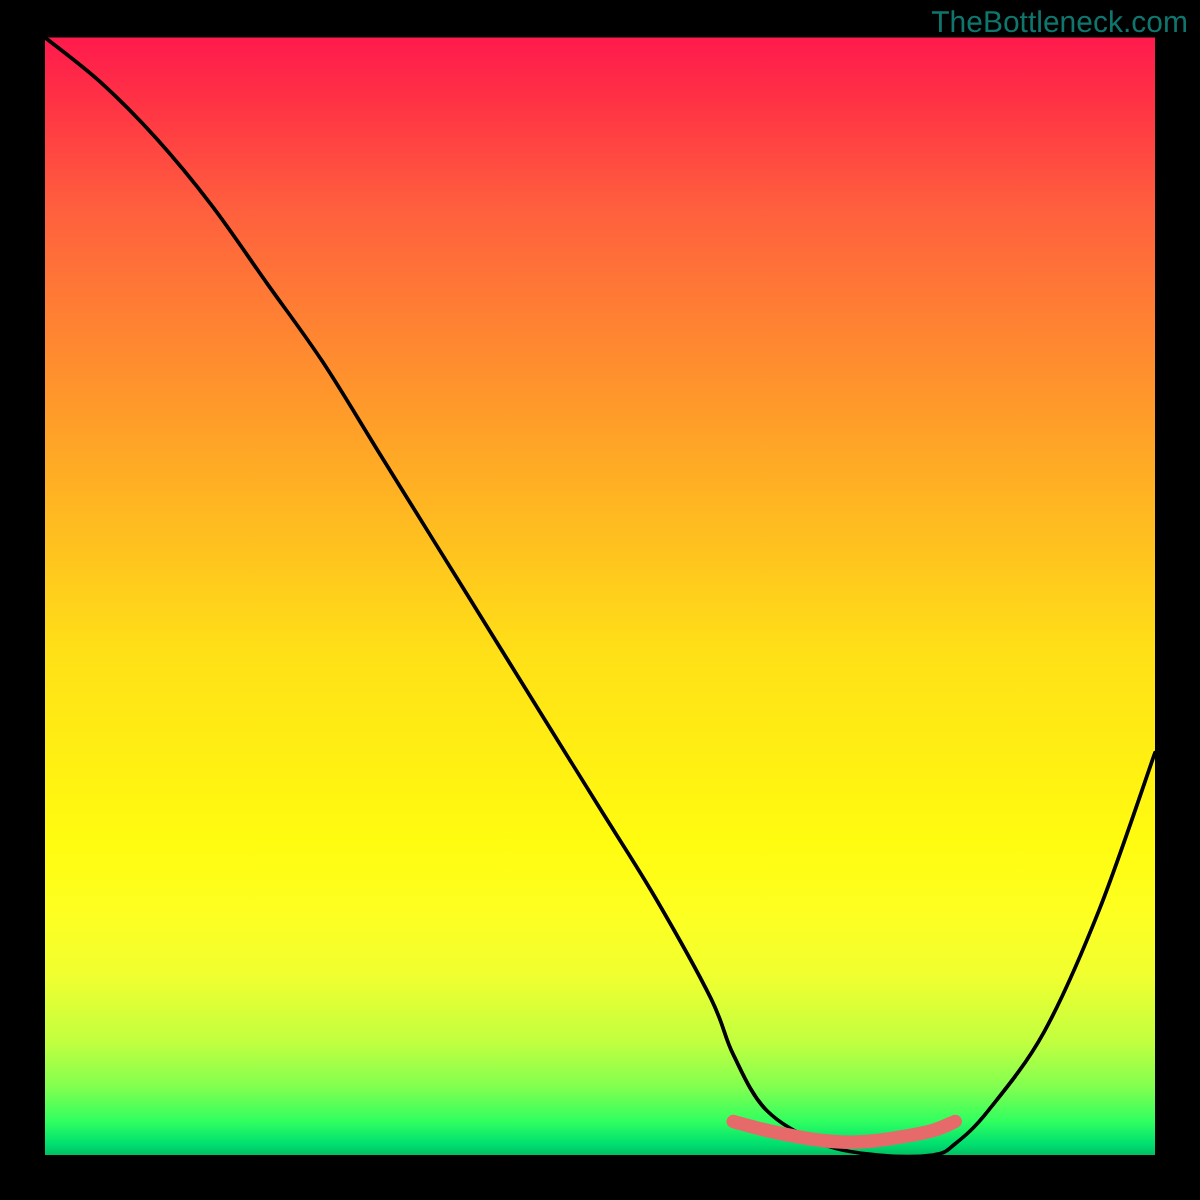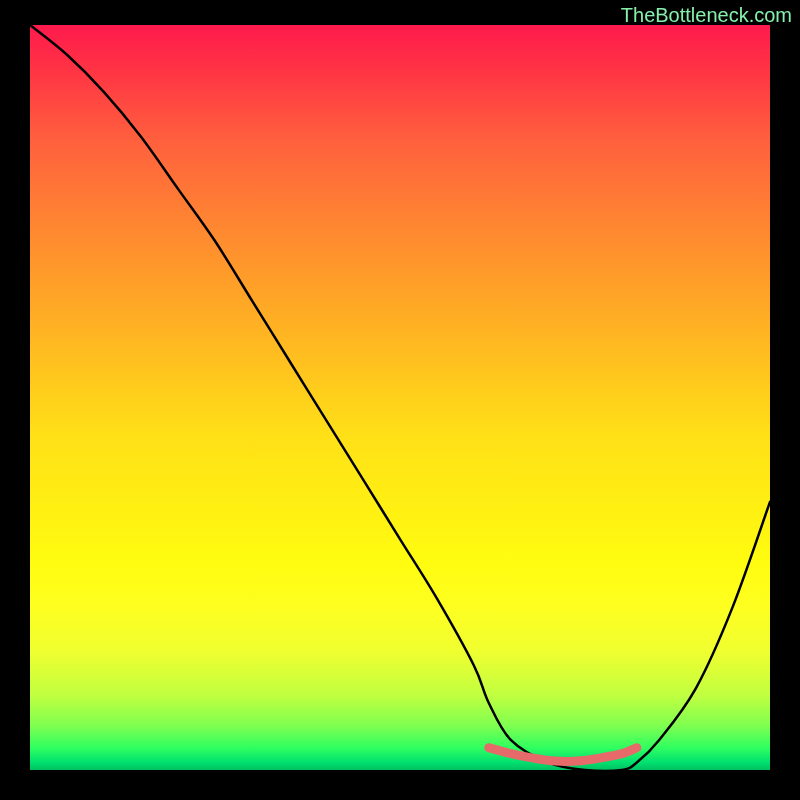--- a/index.html
+++ b/index.html
@@ -8,21 +8,21 @@
     width: 800px;
     height: 800px;
     background: #000;
     position: relative;
     font-family: Arial, sans-serif;
   }
   .watermark {
     position: absolute;
     top: 4px;
     right: 8px;
-    color: #86efac;
+    color: #0f766e;
     font-size: 20px;
     font-weight: 500;
     z-index: 10;
   }
   .plot-area {
     position: absolute;
     left: 30px;
     top: 25px;
     width: 740px;
     height: 745px;

